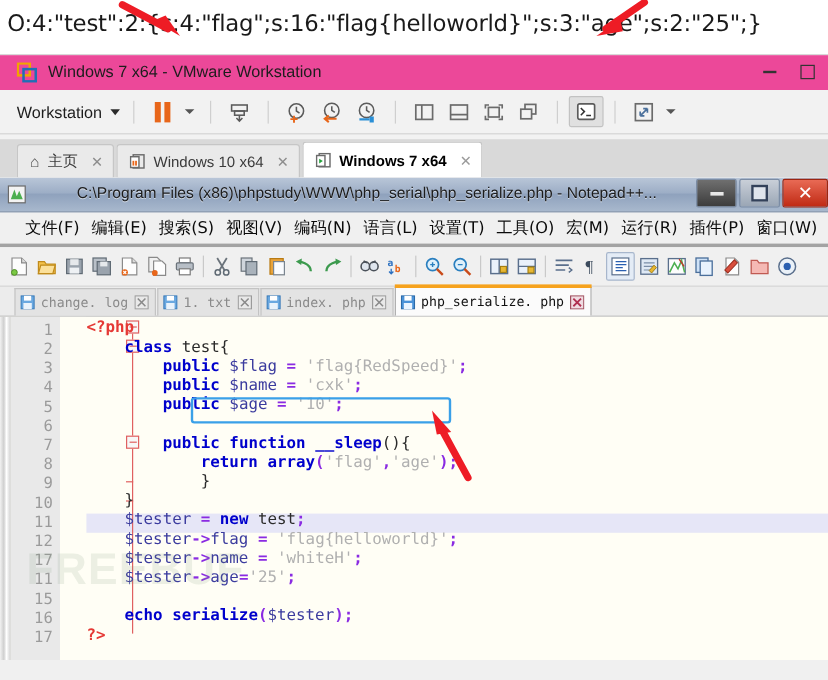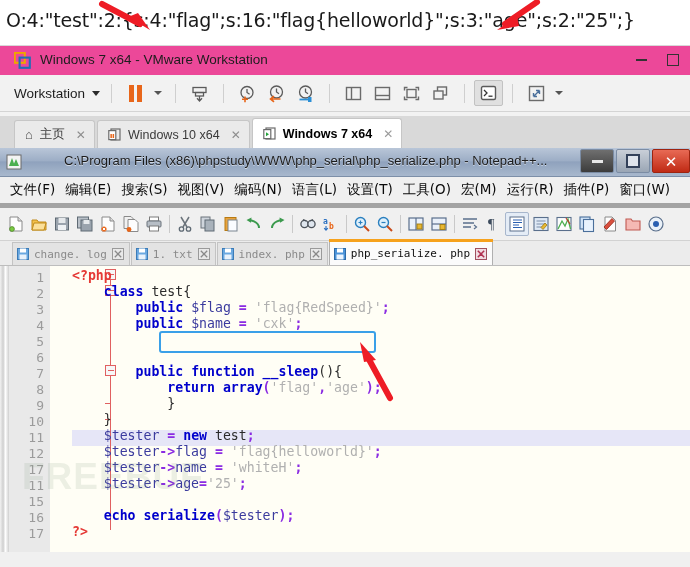--- a/index.html
+++ b/index.html
@@ -105,21 +105,21 @@
   .npp-btn.close{
     width:36px;background:linear-gradient(to bottom,#e86a55,#c02a14);border-color:#9d2410;margin-right:0;
   }
   .b-min{width:11px;height:3px;background:#e8e8e8;}
   .b-max{width:10px;height:10px;border:2px solid #33415a;background:#dfe4ec;}
   .b-close{color:#fff;font-size:15px;font-weight:bold;line-height:1;}
 
   
   .npp-menubar{
     height:26px;background:#f0f0f0;display:flex;align-items:center;
-    padding-left:5px;border-bottom:5px solid #a3a3a3;
+    padding-left:16px;border-bottom:3px solid #a3a3a3;
   }
   .npp-menu-item{
     font-family:"DejaVu Sans","Liberation Sans",sans-serif;
     font-size:13.5px;color:#0a0a0a;padding:3px 5px;cursor:default;white-space:nowrap;
   }
 
   
   .npp-toolbar{
     height:32px;background:#f0f0f0;display:flex;align-items:center;
     padding-left:5px;gap:1px;border-bottom:1px solid #d2d2d2;
@@ -677,20 +677,21 @@
         <div class="fold-box" style="left:55px;top:99px"></div>
         <div class="fold-tick" style="top:137px"></div>
         <div class="fold-tick" style="top:153px"></div>
       </div>
 
       <div class="codearea">
         <div class="cl" style="top:2px"><span class="php-tag">&lt;?php</span></div>
         <div class="cl" style="top:18px"><span class="plain">    </span><span class="kw">class</span><span class="plain"> </span><span class="plain">test</span><span class="plain">{</span></div>
         <div class="cl" style="top:34px"><span class="plain">        </span><span class="kw">public</span><span class="plain"> </span><span class="var">$flag</span><span class="plain"> </span><span class="punct">=</span><span class="plain"> </span><span class="str">'flag{RedSpeed}'</span><span class="punct">;</span></div>
         <div class="cl" style="top:50px"><span class="plain">        </span><span class="kw">public</span><span class="plain"> </span><span class="var">$name</span><span class="plain"> </span><span class="punct">=</span><span class="plain"> </span><span class="str">'cxk'</span><span class="punct">;</span></div>
+        <div class="cl" style="top:66px"><span class="plain">        </span><span class="kw">public</span><span class="plain"> </span><span class="var">$age</span><span class="plain"> </span><span class="punct">=</span><span class="plain"> </span><span class="str">'10'</span><span class="punct">;</span></div>
         <div class="cl" style="top:82px"></div>
         <div class="cl" style="top:98px"><span class="plain">        </span><span class="kw">public</span><span class="plain"> </span><span class="kw">function</span><span class="plain"> </span><span class="fn">__sleep</span><span class="plain">(){</span></div>
         <div class="cl" style="top:114px"><span class="plain">            </span><span class="kw">return</span><span class="plain"> </span><span class="fn">array</span><span class="punct">(</span><span class="str">'flag'</span><span class="punct">,</span><span class="str">'age'</span><span class="punct">);</span></div>
         <div class="cl" style="top:130px"><span class="plain">            }</span></div>
         <div class="cl" style="top:146px"><span class="plain">    }</span></div>
         <div class="cl" style="top:162px"><span class="plain">    </span><span class="var">$tester</span><span class="plain"> </span><span class="punct">=</span><span class="plain"> </span><span class="kw">new</span><span class="plain"> test</span><span class="punct">;</span></div>
         <div class="cl" style="top:178px"><span class="plain">    </span><span class="var">$tester</span><span class="punct">-&gt;</span><span class="var">flag</span><span class="plain"> </span><span class="punct">=</span><span class="plain"> </span><span class="str">'flag{helloworld}'</span><span class="punct">;</span></div>
         <div class="cl" style="top:194px"><span class="plain">    </span><span class="var">$tester</span><span class="punct">-&gt;</span><span class="var">name</span><span class="plain"> </span><span class="punct">=</span><span class="plain"> </span><span class="str">'whiteH'</span><span class="punct">;</span></div>
         <div class="cl" style="top:210px"><span class="plain">    </span><span class="var">$tester</span><span class="punct">-&gt;</span><span class="var">age</span><span class="punct">=</span><span class="str">'25'</span><span class="punct">;</span></div>
         <div class="cl" style="top:226px"></div>

